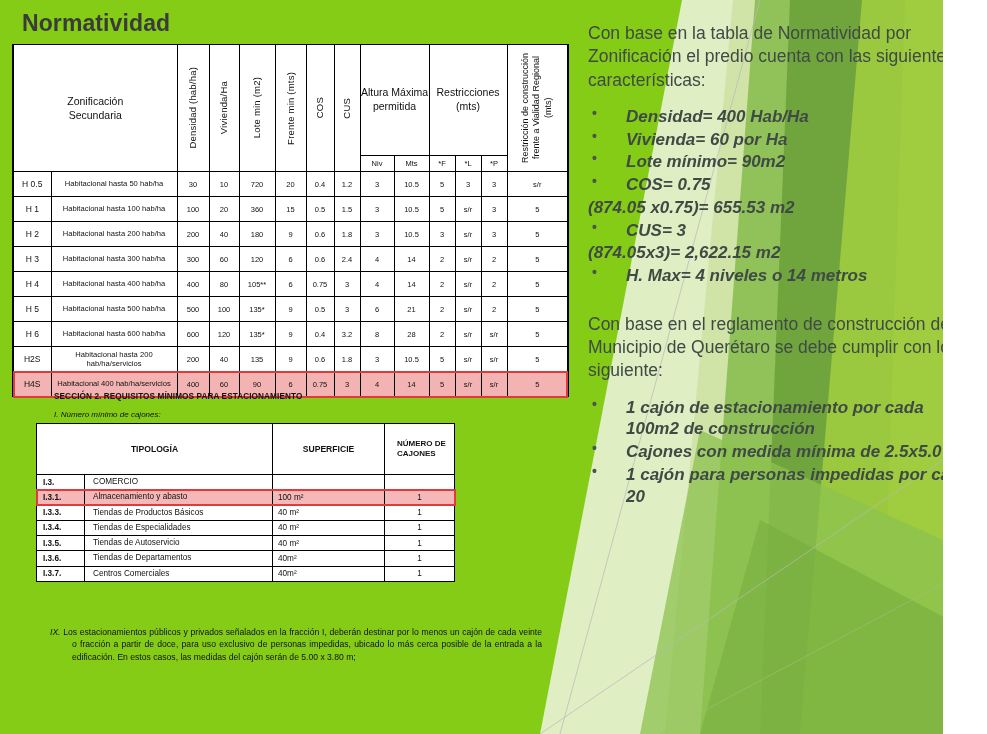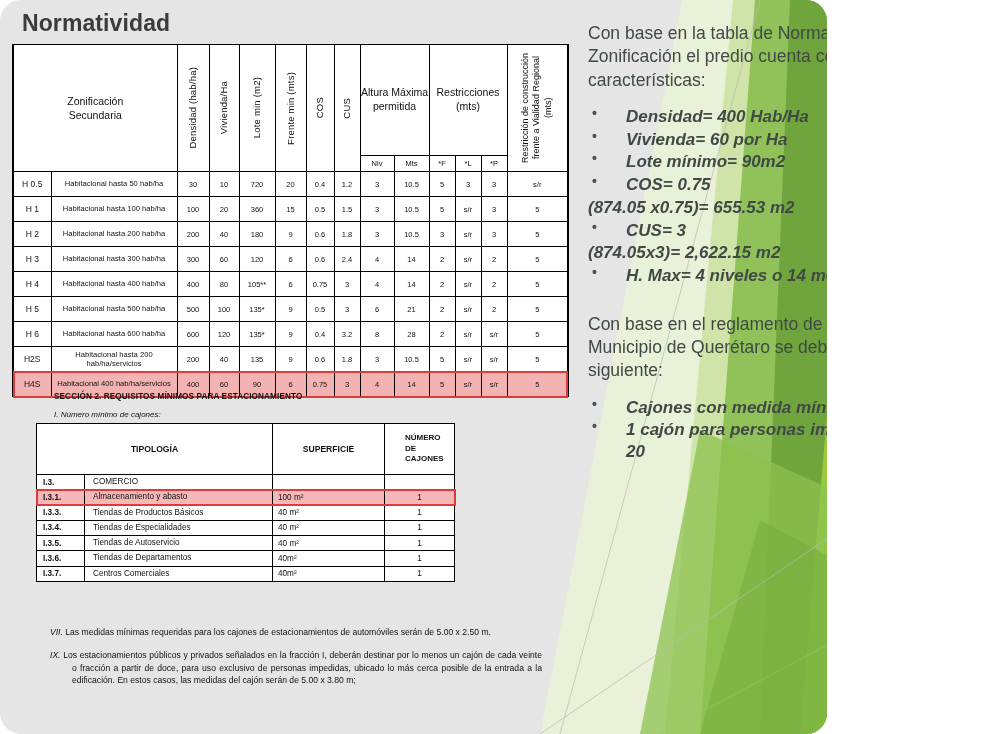--- a/index.html
+++ b/index.html
@@ -3,21 +3,21 @@
 <meta charset="utf-8">
 <style>
   html,body{margin:0;padding:0;}
   body{
     width:987px;height:734px;
     background:#ffffff;
     font-family:"Liberation Sans", sans-serif;
     overflow:hidden;
     position:relative;
   }
-  #slide{position:relative;width:827px;height:734px;overflow:hidden;background:#e5e5e5;border-radius:21px;}
+  #slide{position:relative;width:943px;height:734px;overflow:hidden;background:#84cc16;}
 
   
   #bg-deco{position:absolute;left:0;top:0;width:987px;height:734px;pointer-events:none;}
 
   
   .left-col{position:absolute;left:0;top:0;width:575px;height:734px;}
 
   #page-title{
     position:absolute;left:22px;top:10px;
     font-size:23px;font-weight:bold;color:#3b3b3b;
@@ -63,21 +63,21 @@
   
   .sec2{position:absolute;left:54px;top:392px;width:470px;}
   .sec2-title{font-size:8.2px;font-weight:bold;color:#111;letter-spacing:.1px;}
   .sec2-sub{font-size:8px;font-style:italic;color:#111;margin-top:9px;}
   table.park{
     border-collapse:collapse;table-layout:fixed;width:418px;
     margin-top:4px;font-size:8px;color:#111;margin-left:-18px;
   }
   table.park td{border:1px solid #000;padding:2px 4px;vertical-align:middle;background:#fff;}
   table.park .ph{text-align:center;font-weight:bold;font-size:8.6px;line-height:1.25;}
-  table.park .num-head{font-weight:bold;font-size:8px;line-height:1.3;text-align:left;padding-left:20px;}
+  table.park .num-head{font-weight:bold;font-size:8px;line-height:1.3;text-align:left;padding-left:12px;}
   table.park .code{font-weight:bold;font-size:8.2px;padding-left:6px;}
   table.park .tip{padding-left:8px;font-size:8.2px;line-height:1.25;}
   table.park .sup{padding-left:5px;font-size:8.2px;}
   table.park .cnt{text-align:center;font-size:8.2px;}
   table.park tr.hi2 td{background:#f5b8b8;}
 
   
   .notes{position:absolute;left:50px;top:626px;width:492px;color:#111;}
   .note{font-size:8.6px;line-height:1.45;text-align:justify;margin-bottom:11px;}
   .note .rn{font-style:italic;font-weight:normal;}
@@ -398,40 +398,38 @@
               <td class="tip">Centros Comerciales</td>
               <td class="sup">40m²</td>
               <td class="cnt">1</td>
             </tr>
           </tbody>
       </table>
     </div>
 
     <div class="notes" id="notes-block">
         <div class="note">
-          <p><span class="rn">VII. </span><span>Las medidas mínimas requeridas para los cajones de estacionamientos de automóviles serán de 5.00 x 2.50 m.</span></p>
-        </div>
-        <div class="note">
           <p><span class="rn">IX. </span><span>Los estacionamientos públicos y privados señalados en la fracción I, deberán destinar por lo menos un cajón de cada veinte o fracción a partir de doce, para uso exclusivo de personas impedidas, ubicado lo más cerca posible de la entrada a la edificación. En estos casos, las medidas del cajón serán de 5.00 x 3.80 m;</span></p>
         </div>
       </div>
   </div>
 
   <div class="right-col">
     <div class="para">Con base en la tabla de Normatividad por Zonificación el predio cuenta con las siguientes características:</div>
     <ul class="bul" id="bullets1">
         <li>Densidad= 400 Hab/Ha</li>
         <li>Vivienda= 60 por Ha</li>
         <li>Lote mínimo= 90m2</li>
         <li>COS= 0.75</li>
         <li class="nobul">(874.05 x0.75)=  655.53 m2</li>
         <li>CUS= 3</li>
         <li class="nobul">(874.05x3)= 2,622.15 m2</li>
         <li>H. Max= 4 niveles o 14 metros</li>
       </ul>
     <div class="para para2">Con base en el reglamento de construcción del Municipio de Querétaro se debe cumplir con lo siguiente:</div>
     <ul class="bul" id="bullets2">
+        <li>1 cajón de estacionamiento por cada 100m2 de construcción</li>
         <li>Cajones con medida mínima de 2.5x5.0 m</li>
         <li>1 cajón para personas impedidas por cada 20</li>
       </ul>
   </div>
 
 </div>
 
 </body></html>

